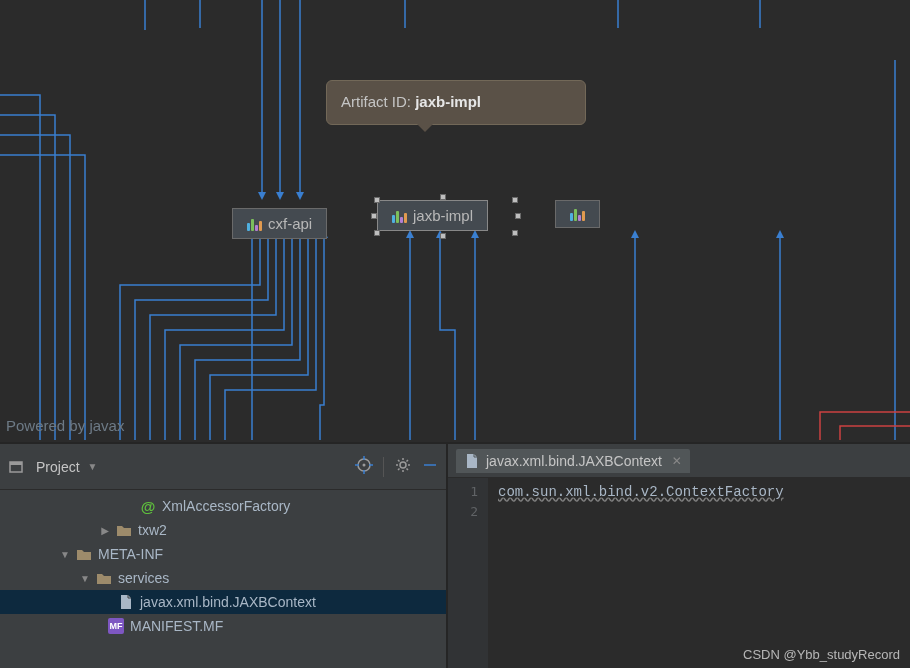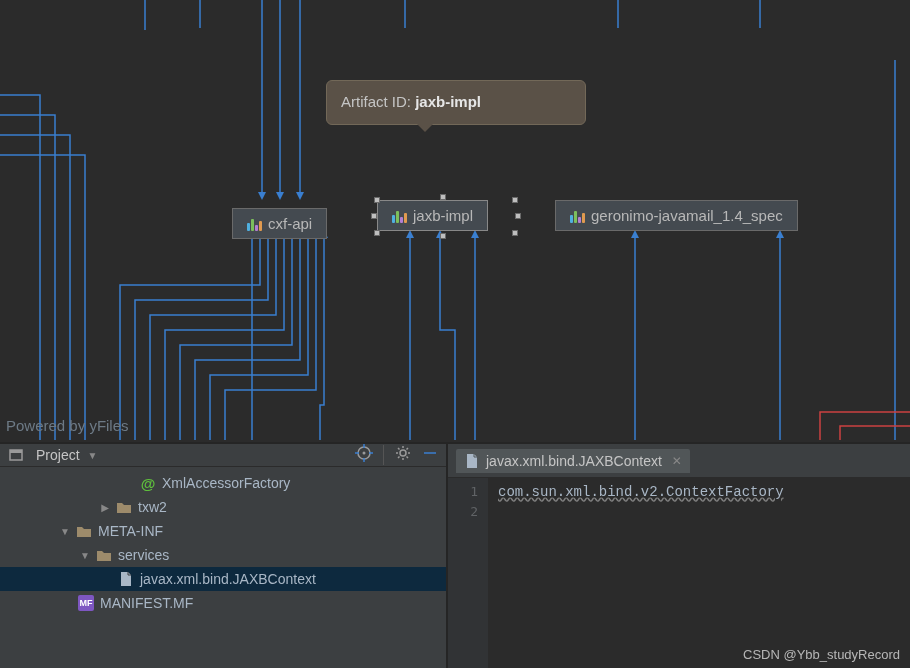--- a/index.html
+++ b/index.html
@@ -97,21 +97,21 @@
       border-top: 2px solid #252525;
     }
     .project-panel {
       width: 448px;
       background: #3c3f41;
       border-right: 2px solid #252525;
       display: flex;
       flex-direction: column;
     }
     .project-header {
-      height: 23px;
+      height: 46px;
       background: #3c3f41;
       border-bottom: 1px solid #2b2b2b;
       display: flex;
       align-items: center;
       padding: 0 8px;
       gap: 8px;
     }
     .project-title {
       color: #c5c5c5;
       font-size: 14px;
@@ -333,24 +333,23 @@
   <div class="handle" style="left:440px; top:233px;"></div>
   <div class="handle" style="left:512px; top:230px;"></div>
 
   <div class="node" style="left:555px; top:200px;">
     <span class="module-icon">
         <span class="bar1"></span>
         <span class="bar2"></span>
         <span class="bar3"></span>
         <span class="bar4"></span>
       </span>
-    <span>geronimo-javamail_1.4_spec</span>
-  </div>
-
-  <div class="powered">Powered by yFiles</div>
+  </div>
+
+  <div class="powered">Powered by javax</div>
 </div>
 
 <div class="ide-panel">
   <div class="project-panel">
     <div class="project-header">
       <svg width="16" height="16">
           <rect x="2" y="3" width="12" height="10" fill="none" stroke="#9a9a9a" stroke-width="1.5"></rect>
           <rect x="2" y="3" width="12" height="3" fill="#9a9a9a"></rect>
         </svg>
       <span class="project-title">Project</span>
@@ -414,21 +413,21 @@
       </div>
       <div class="tree-item selected" style="padding-left:118px;">
         <span class="file-icon">
             <svg width="14" height="16">
               <path d="M2 1 L9 1 L12 4 L12 15 L2 15 Z" fill="#a9b7c6"></path>
               <path d="M9 1 L9 4 L12 4" fill="none" stroke="#3c3f41"></path>
             </svg>
           </span>
         <span>javax.xml.bind.JAXBContext</span>
       </div>
-      <div class="tree-item" style="padding-left:78px;">
+      <div class="tree-item" style="padding-left:108px;">
         <span class="mf-icon">MF</span>
         <span>MANIFEST.MF</span>
       </div>
     </div>
   </div>
 
   <div class="editor-panel">
     <div class="editor-tabs">
       <div class="tab">
         <span class="file-icon">

